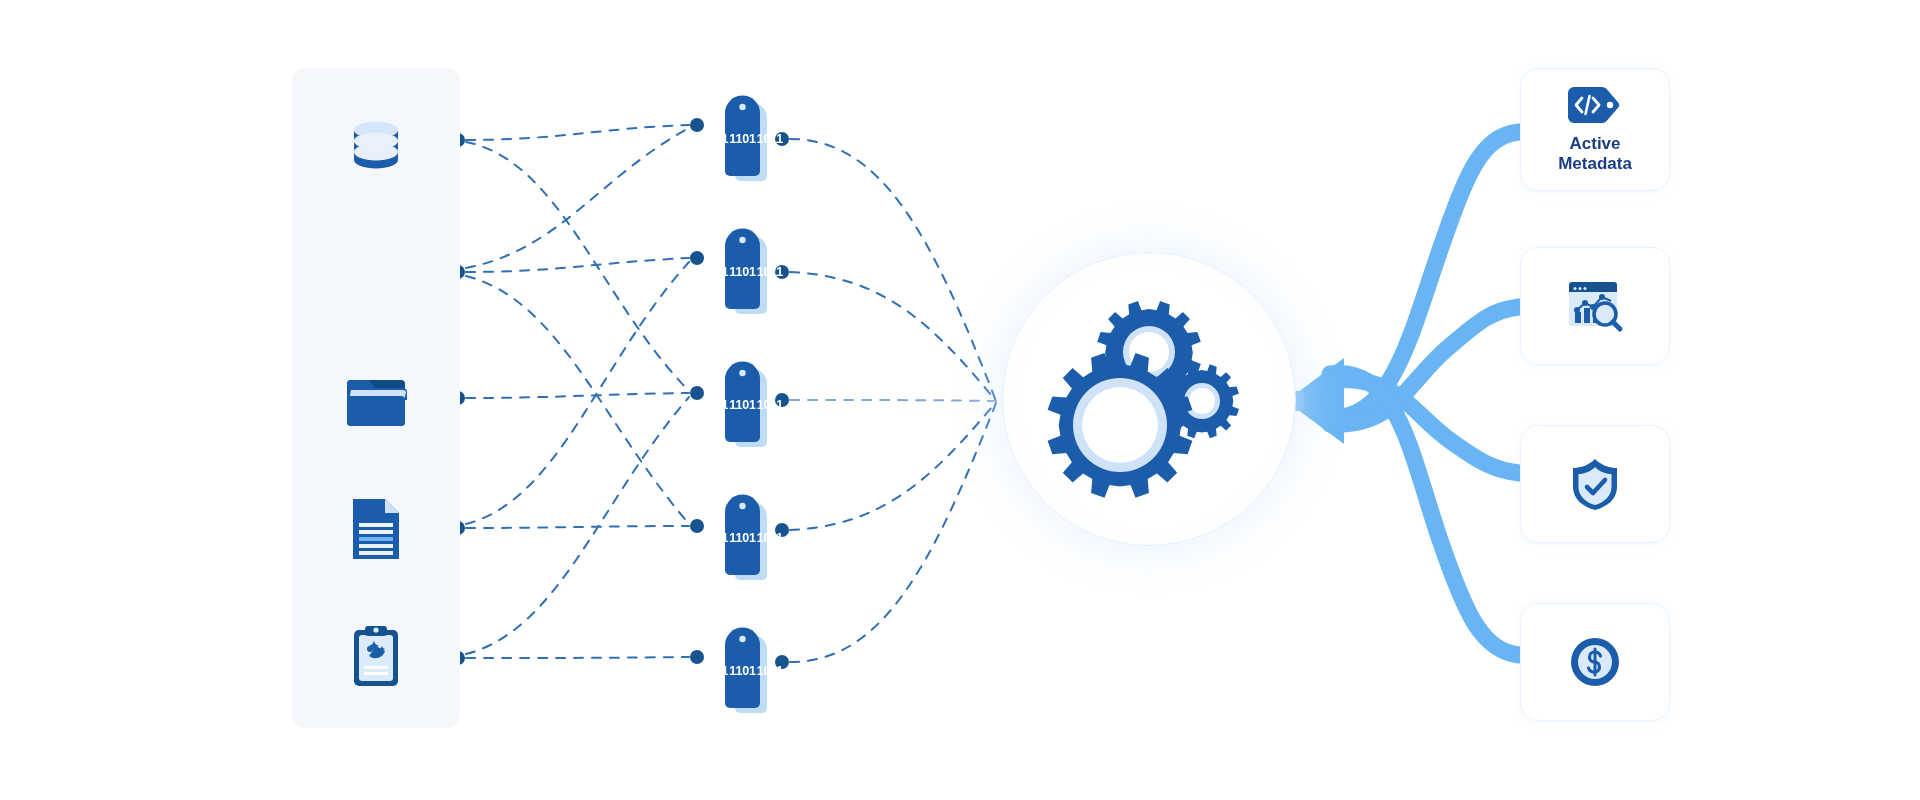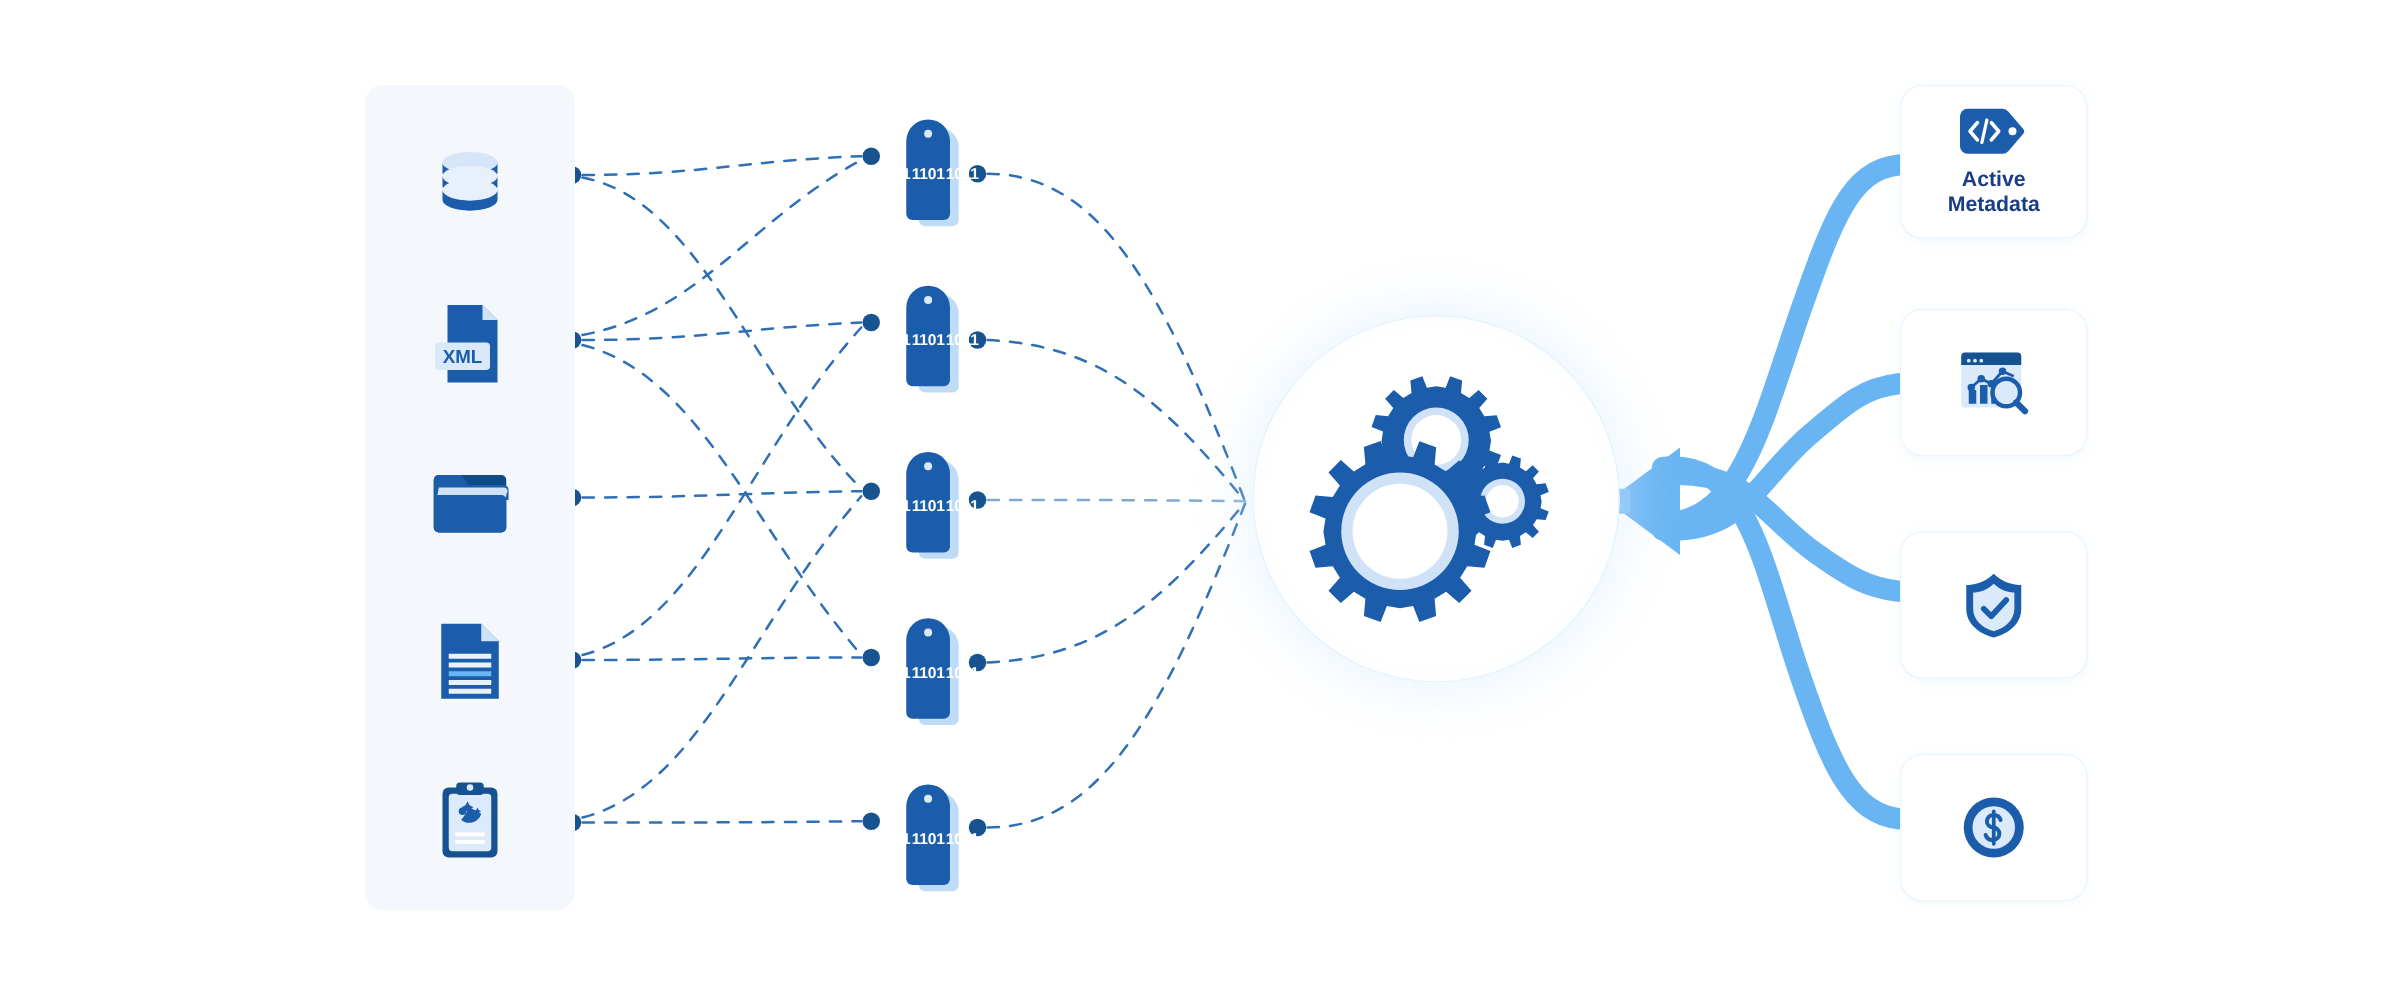--- a/index.html
+++ b/index.html
@@ -169,30 +169,20 @@
         <ellipse cx="26" cy="11" rx="22" ry="8.5" fill="#d6e6f8"></ellipse>
         <path d="M4 11 v8 a22 8.5 0 0 0 44 0 v-8 a22 8.5 0 0 1 -44 0 z" fill="#1B5DAB"></path>
         <ellipse cx="26" cy="22" rx="22" ry="8.5" fill="#e7f0fb"></ellipse>
         <path d="M4 22 v8 a22 8.5 0 0 0 44 0 v-8 a22 8.5 0 0 1 -44 0 z" fill="#1B5DAB"></path>
         <ellipse cx="26" cy="33" rx="22" ry="8.5" fill="#e7f0fb"></ellipse>
         <path d="M4 33 v8 a22 8.5 0 0 0 44 0 v-8 a22 8.5 0 0 1 -44 0 z" fill="#1B5DAB"></path>
       </svg>
     </span>
   </div>
 
-  <div class="src-icon" style="top:235px;">
-    <span>
-      <svg width="64" height="66" viewBox="0 0 64 66">
-        <path d="M14 2 h28 l12 12 v50 h-40 z" fill="#1B5DAB"></path>
-        <path d="M42 2 l12 12 h-12 z" fill="#cfe2f7"></path>
-        <rect x="4" y="32" width="44" height="22" rx="3" fill="#d9e9fa"></rect>
-        <text x="26" y="48" text-anchor="middle" font-family="Liberation Sans, sans-serif" font-size="15" font-weight="bold" fill="#1B5DAB">XML</text>
-      </svg>
-    </span>
-  </div>
 
   <div class="src-icon" style="top:362px;">
     <span>
       <svg width="62" height="52" viewBox="0 0 62 52">
         <rect x="2" y="4" width="58" height="46" rx="4" fill="#0e4b87"></rect>
         <path d="M2 8 a4 4 0 0 1 4 -4 h18 l6 8 h28 a4 4 0 0 1 4 4 v8 h-60 z" fill="#1B5DAB"></path>
         <path d="M6 14 h52 a3 3 0 0 1 3 3 l-4 13 h-54 z" fill="#cfe2f7"></path>
         <rect x="2" y="20" width="58" height="30" rx="4" fill="#1B5DAB"></rect>
       </svg>
     </span>

